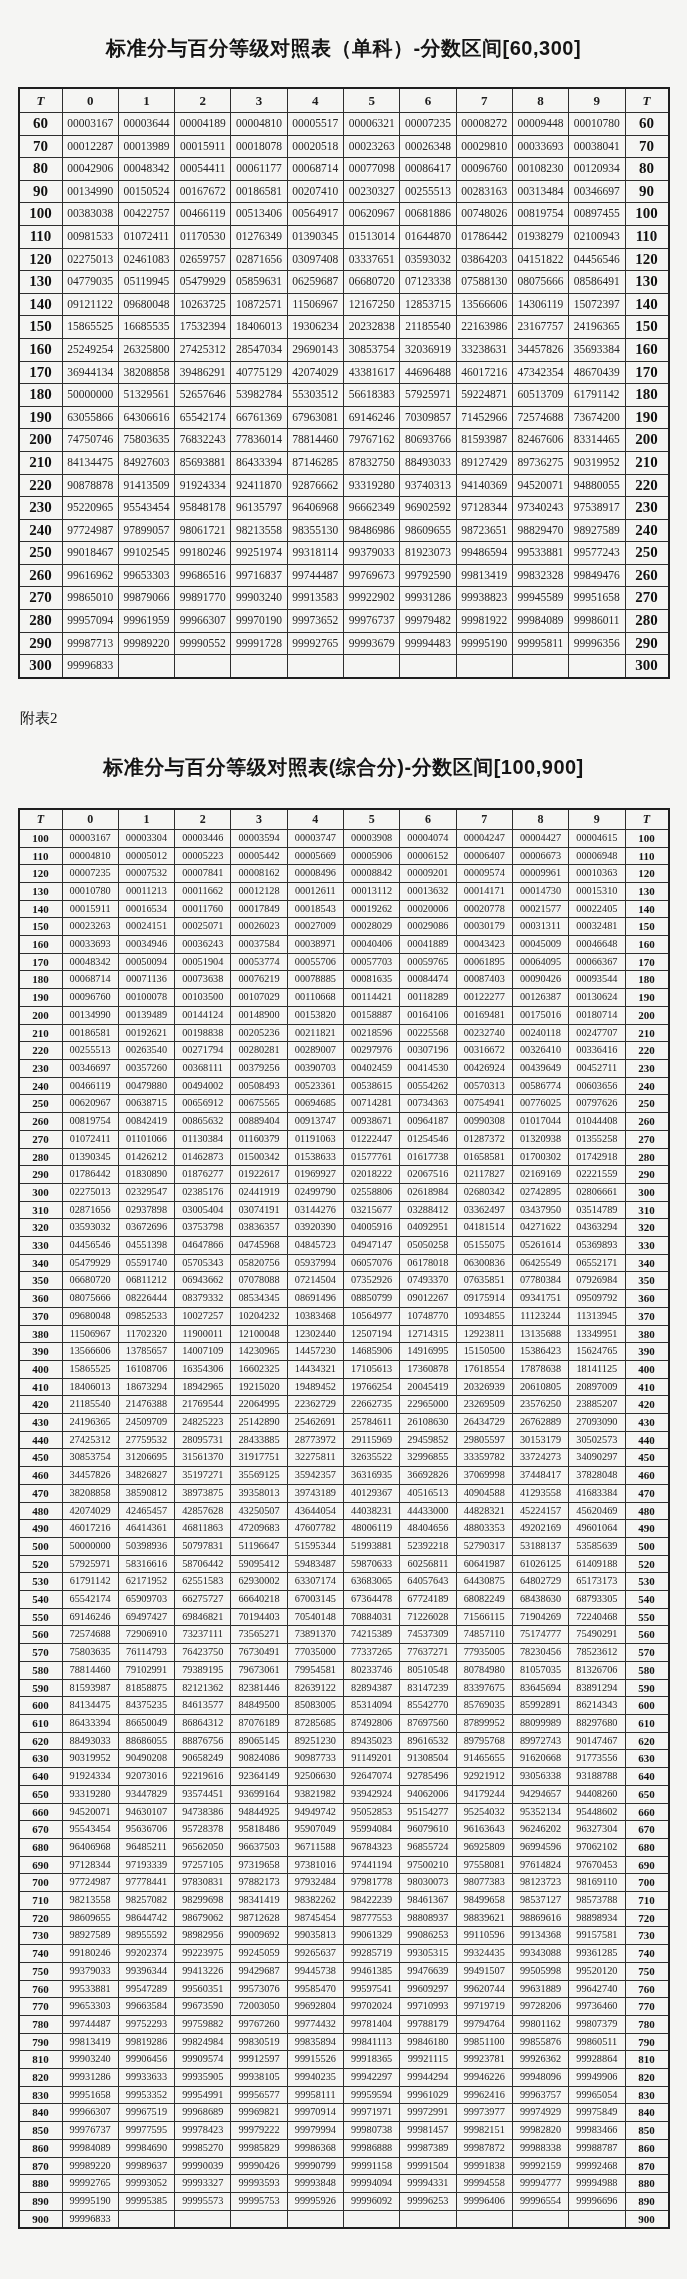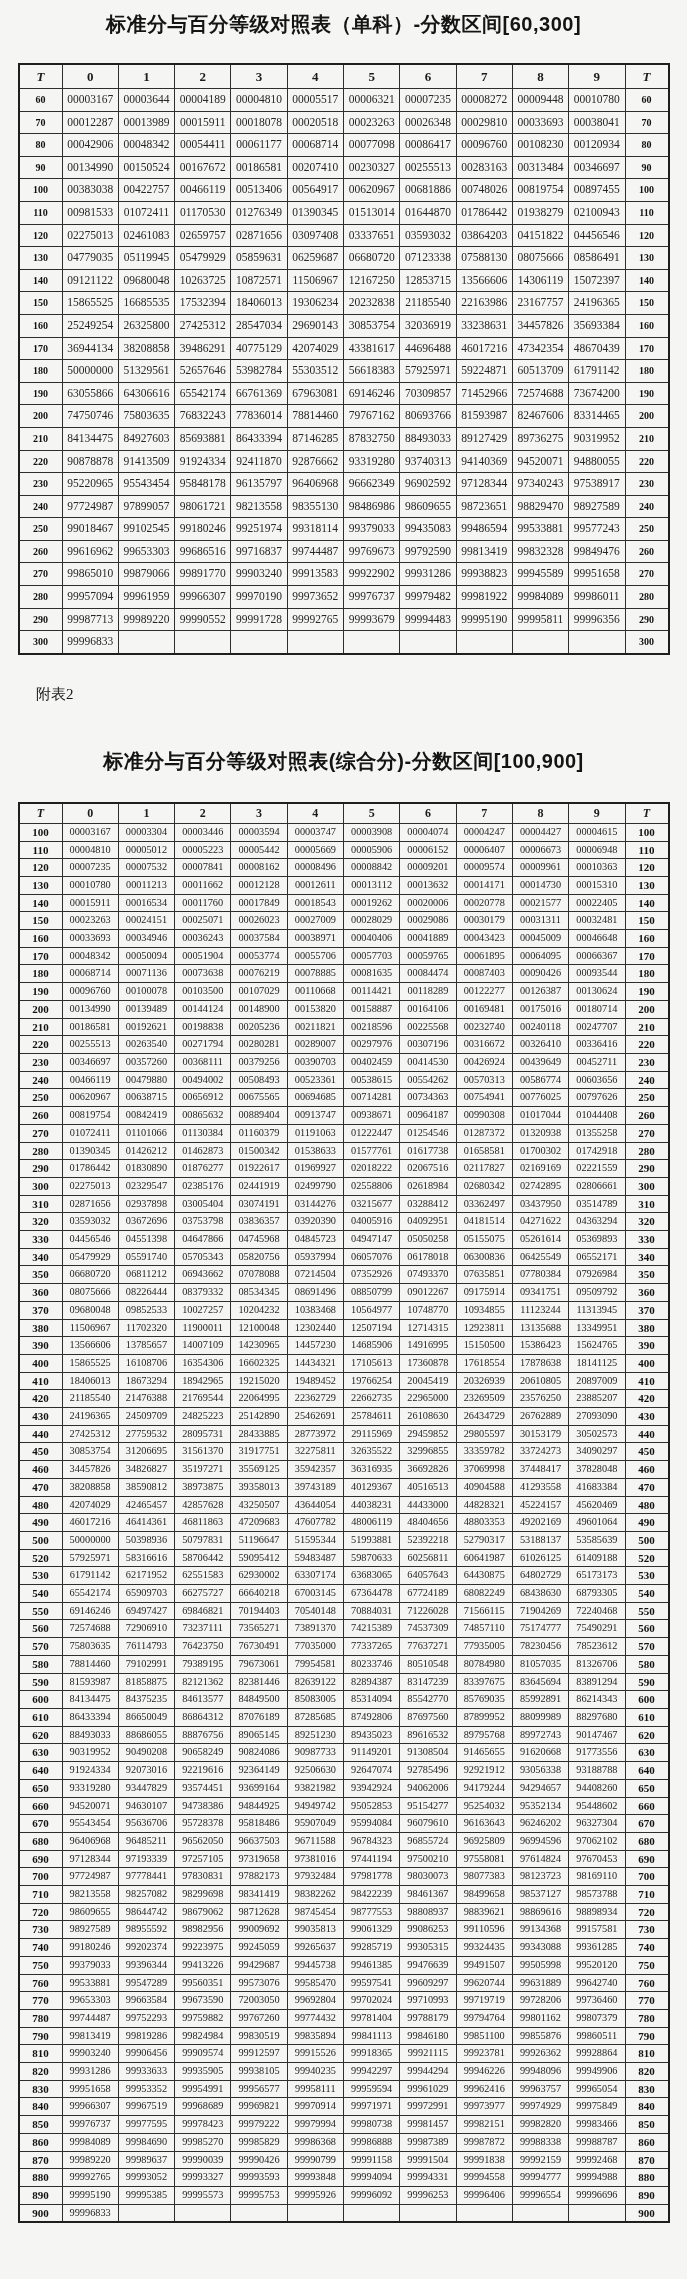--- a/index.html
+++ b/index.html
@@ -12,24 +12,24 @@
   }
   .page{width:687px;}
   .title{
     text-align:center;
     font-family:"Liberation Sans",sans-serif;
     font-weight:bold;
     font-size:20px;
     color:#141414;
     letter-spacing:0.5px;
   }
-  .t1-title{padding-top:11px;}
-  .t2-title{margin-top:44px;}
+  .t1-title{padding-top:11px;margin-top:24px;}
+  .t2-title{margin-top:26px;}
   .annex{
-    margin:30px 0 0 36px;
+    margin:30px 0 0 20px;
     font-size:15px;
     color:#1a1a1a;
     font-family:"Liberation Serif",serif;
   }
   table{
     border-collapse:collapse;
     table-layout:fixed;
     width:652px;
     margin:0 auto;
     border:2px solid #1f1f1f;
@@ -60,21 +60,21 @@
   .t2 th{height:19px;font-size:12px;}
   
   .td-t{
     font-weight:bold;
     color:#111;
   }
   .td-d{
     color:#252525;
   }
   .t1 td{height:21.6px;font-size:11.5px;line-height:21.6px;}
-  .t1 .td-t{font-size:10px;}
+  .t1 .td-t{font-size:15px;}
   .t2 td{height:16.7px;font-size:10.3px;line-height:16.7px;}
   .t2 .td-t{font-size:11px;}
 </style>
 </head>
 <body>
 
 <div class="page">
 
   <div class="title t1-title">标准分与百分等级对照表（单科）-分数区间[60,300]</div>
 
@@ -363,21 +363,21 @@
           <td class="td-t">240</td>
         </tr>
         <tr>
           <td class="td-t">250</td>
           <td class="td-d">99018467</td>
           <td class="td-d">99102545</td>
           <td class="td-d">99180246</td>
           <td class="td-d">99251974</td>
           <td class="td-d">99318114</td>
           <td class="td-d">99379033</td>
-          <td class="td-d">99435083</td>
+          <td class="td-d">81923073</td>
           <td class="td-d">99486594</td>
           <td class="td-d">99533881</td>
           <td class="td-d">99577243</td>
           <td class="td-t">250</td>
         </tr>
         <tr>
           <td class="td-t">260</td>
           <td class="td-d">99616962</td>
           <td class="td-d">99653303</td>
           <td class="td-d">99686516</td>

